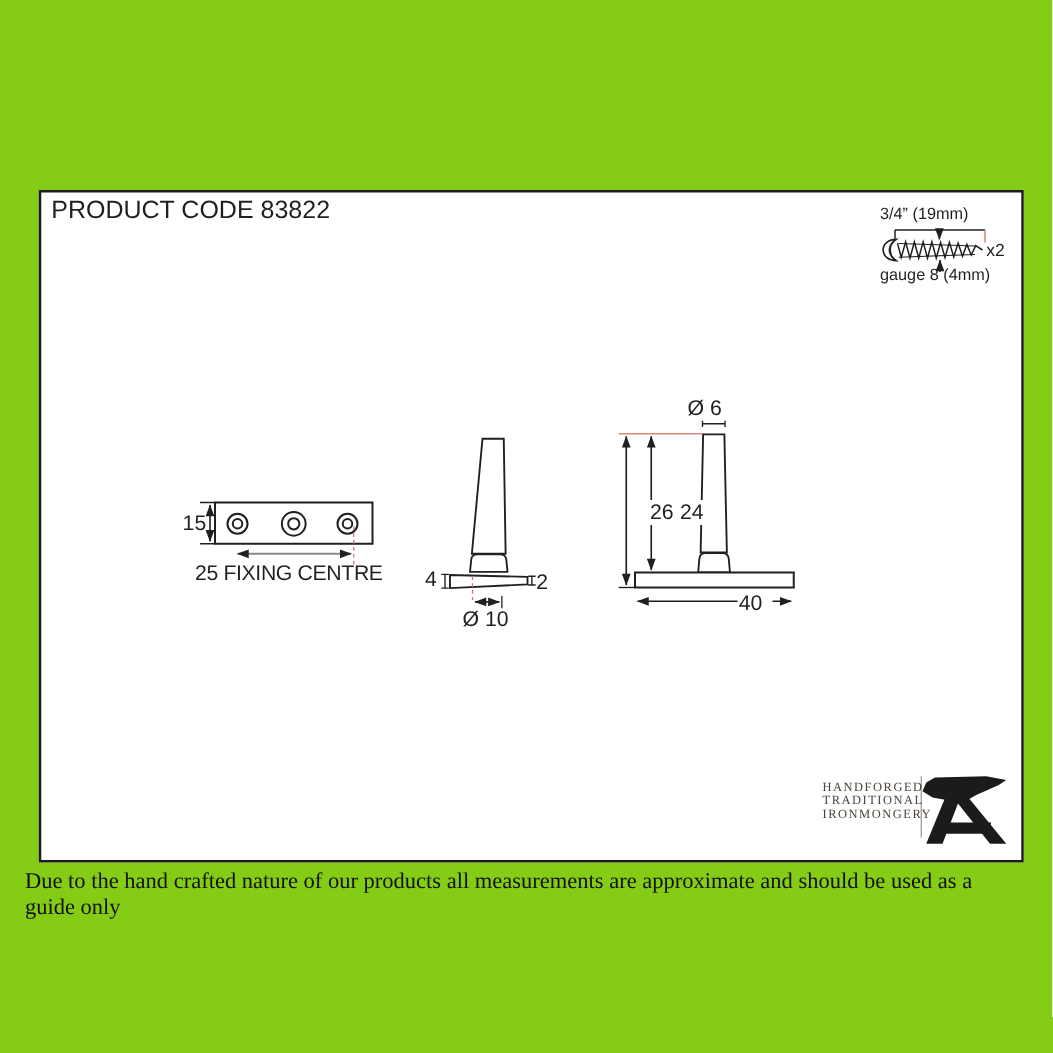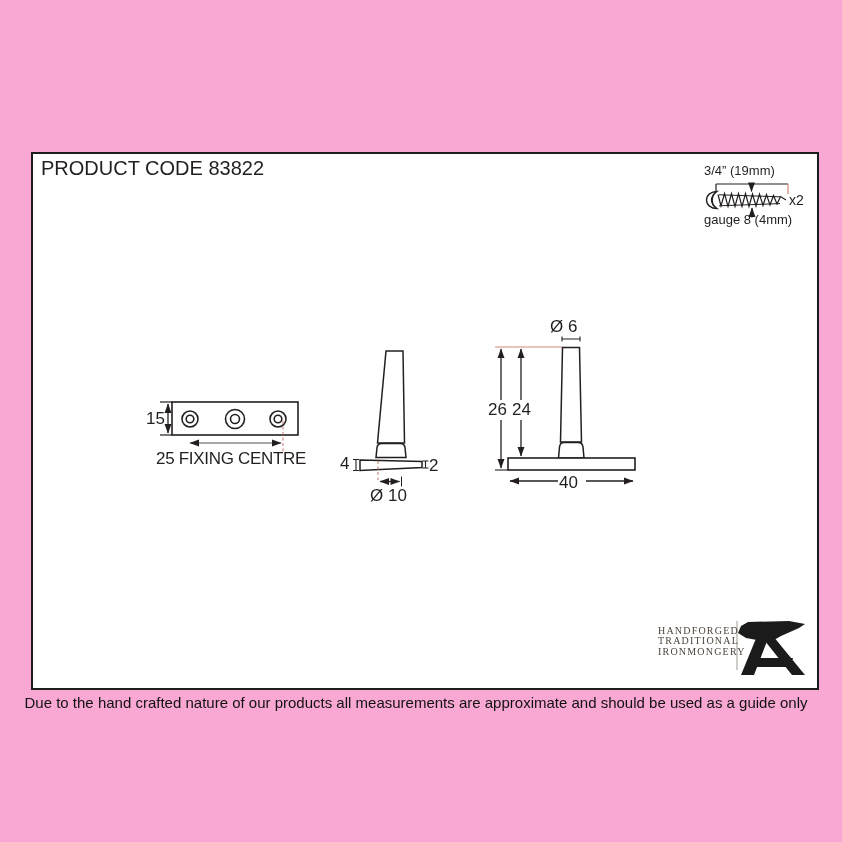--- a/index.html
+++ b/index.html
@@ -1,31 +1,31 @@
 <!DOCTYPE html>
 <html><head>
 <meta charset="utf-8">
 <style>
   html,body{margin:0;padding:0;background:#ffffff;}
-  #sheet{position:relative;width:842px;height:842px;background:#f9a8d4;overflow:hidden;
+  #sheet{position:relative;width:842px;height:842px;background:#84cc16;overflow:hidden;
          font-family:"Liberation Sans",sans-serif;color:#231f20;}
   #border-box{position:absolute;left:31px;top:152px;width:784px;height:534px;
               border:2px solid #1f1c1d;background:#ffffff;}
   .abs{position:absolute;}
   #title{left:41px;top:157px;font-size:20px;letter-spacing:0px;white-space:nowrap;}
   .dim{font-size:17px;white-space:nowrap;}
   .dim.small{font-size:13px;}
   .ctr{text-align:left;}
   .rgt{text-align:right;}
-  .over-line{background:#ffffff;padding:0 1px;}
+  .over-line{background:#ffffff;padding:0 1px;margin-left:32px;}
   #svg-layer{position:absolute;left:0;top:0;width:842px;height:842px;}
   #logo-text{left:658px;top:626px;width:76px;font-family:"Liberation Serif",serif;
              font-size:10px;line-height:10.4px;letter-spacing:1.2px;color:#4d453c;
              text-align:center;white-space:nowrap;}
-  #disclaimer{left:20px;top:694px;width:792px;text-align:center;font-size:15px;color:#111;}
+  #disclaimer{left:20px;top:694px;width:792px;font-size:18px;color:#111;font-family:Liberation Serif, serif;}
   #x2-label{left:789px;top:192px;font-size:14px;}
 </style>
 </head>
 <body>
 
 <div id="sheet">
 
   <div id="border-box"></div>
 
   <svg id="svg-layer" width="842" height="842" viewBox="0 0 842 842">

